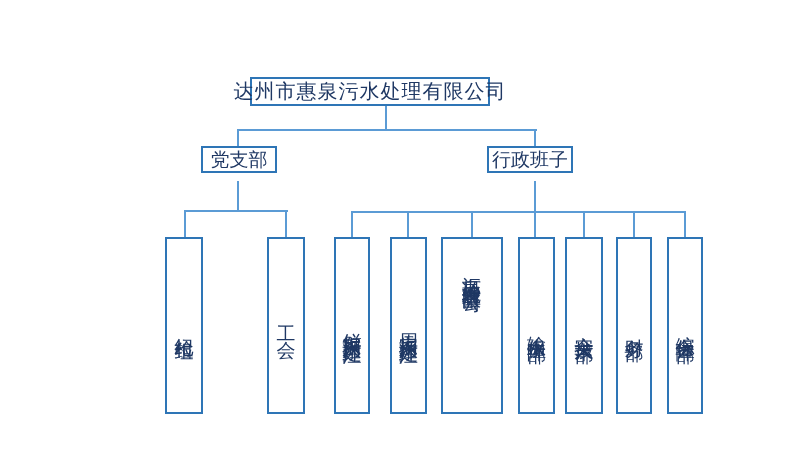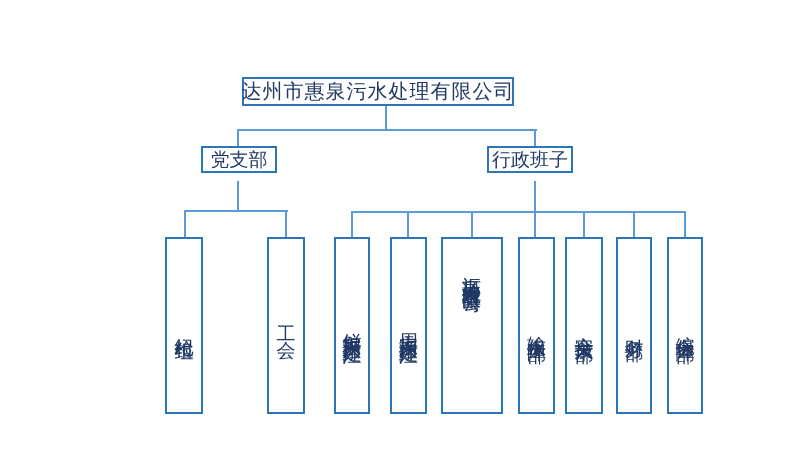--- a/index.html
+++ b/index.html
@@ -12,21 +12,21 @@
   html,body{width:800px;height:450px;background:var(--bg);overflow:hidden;}
   .canvas{
     position:relative;width:800px;height:450px;background:var(--bg);
     font-family:"Liberation Sans",sans-serif;color:var(--text);
   }
   .node{
     position:absolute;border:2px solid var(--border);background:#fff;
     display:flex;align-items:center;justify-content:center;
     color:var(--text);font-weight:500;
   }
-  .lvl1{left:242px;top:77px;width:272px;height:29px;font-size:20px;letter-spacing:1px;white-space:nowrap;}
+  .lvl1{left:250px;top:77px;width:240px;height:29px;font-size:20px;letter-spacing:1px;white-space:nowrap;}
   .lvl2{top:146px;height:27px;font-size:19px;white-space:nowrap;}
   .lvl2.party{left:201px;width:76px;}
   .lvl2.admin{left:487px;width:86px;}
   .lvl3{top:237px;height:177px;font-size:19px;}
   .vtext{
     writing-mode:vertical-rl;text-orientation:upright;
     letter-spacing:2px;line-height:1.05;
   }
   .vtext.wide{letter-spacing:16px;}
   .vtext.twocol{height:128px;line-height:27px;}

